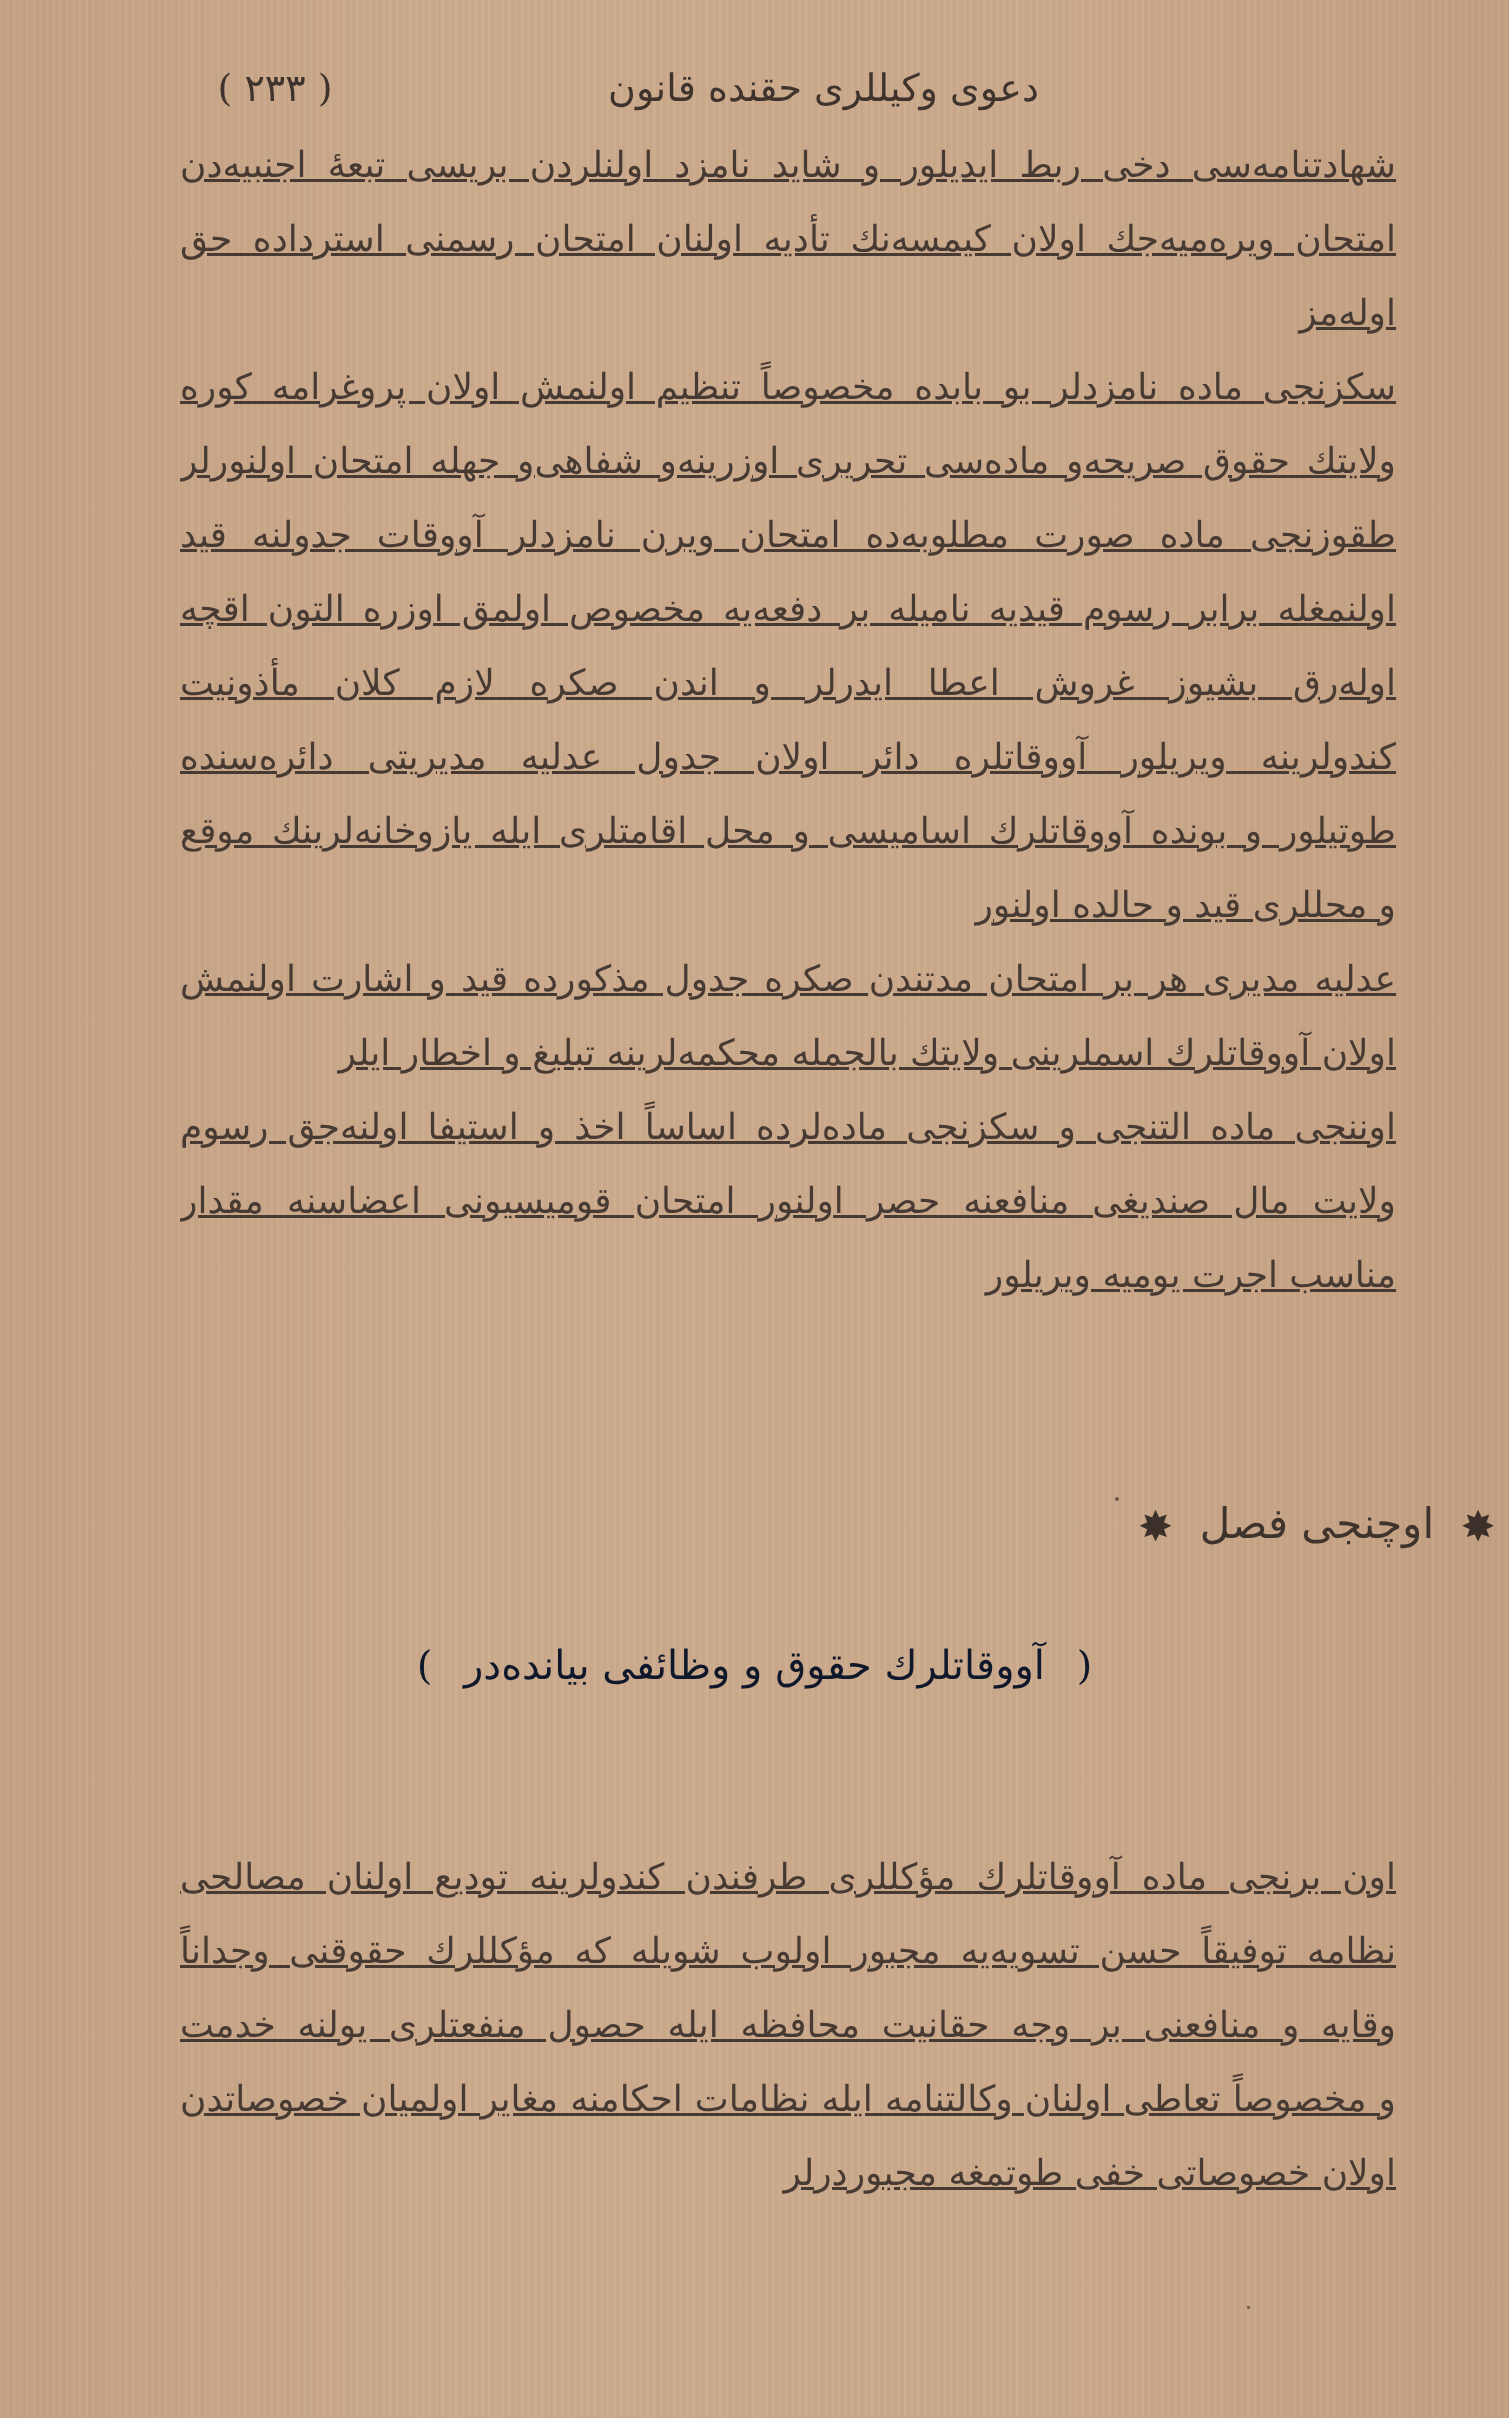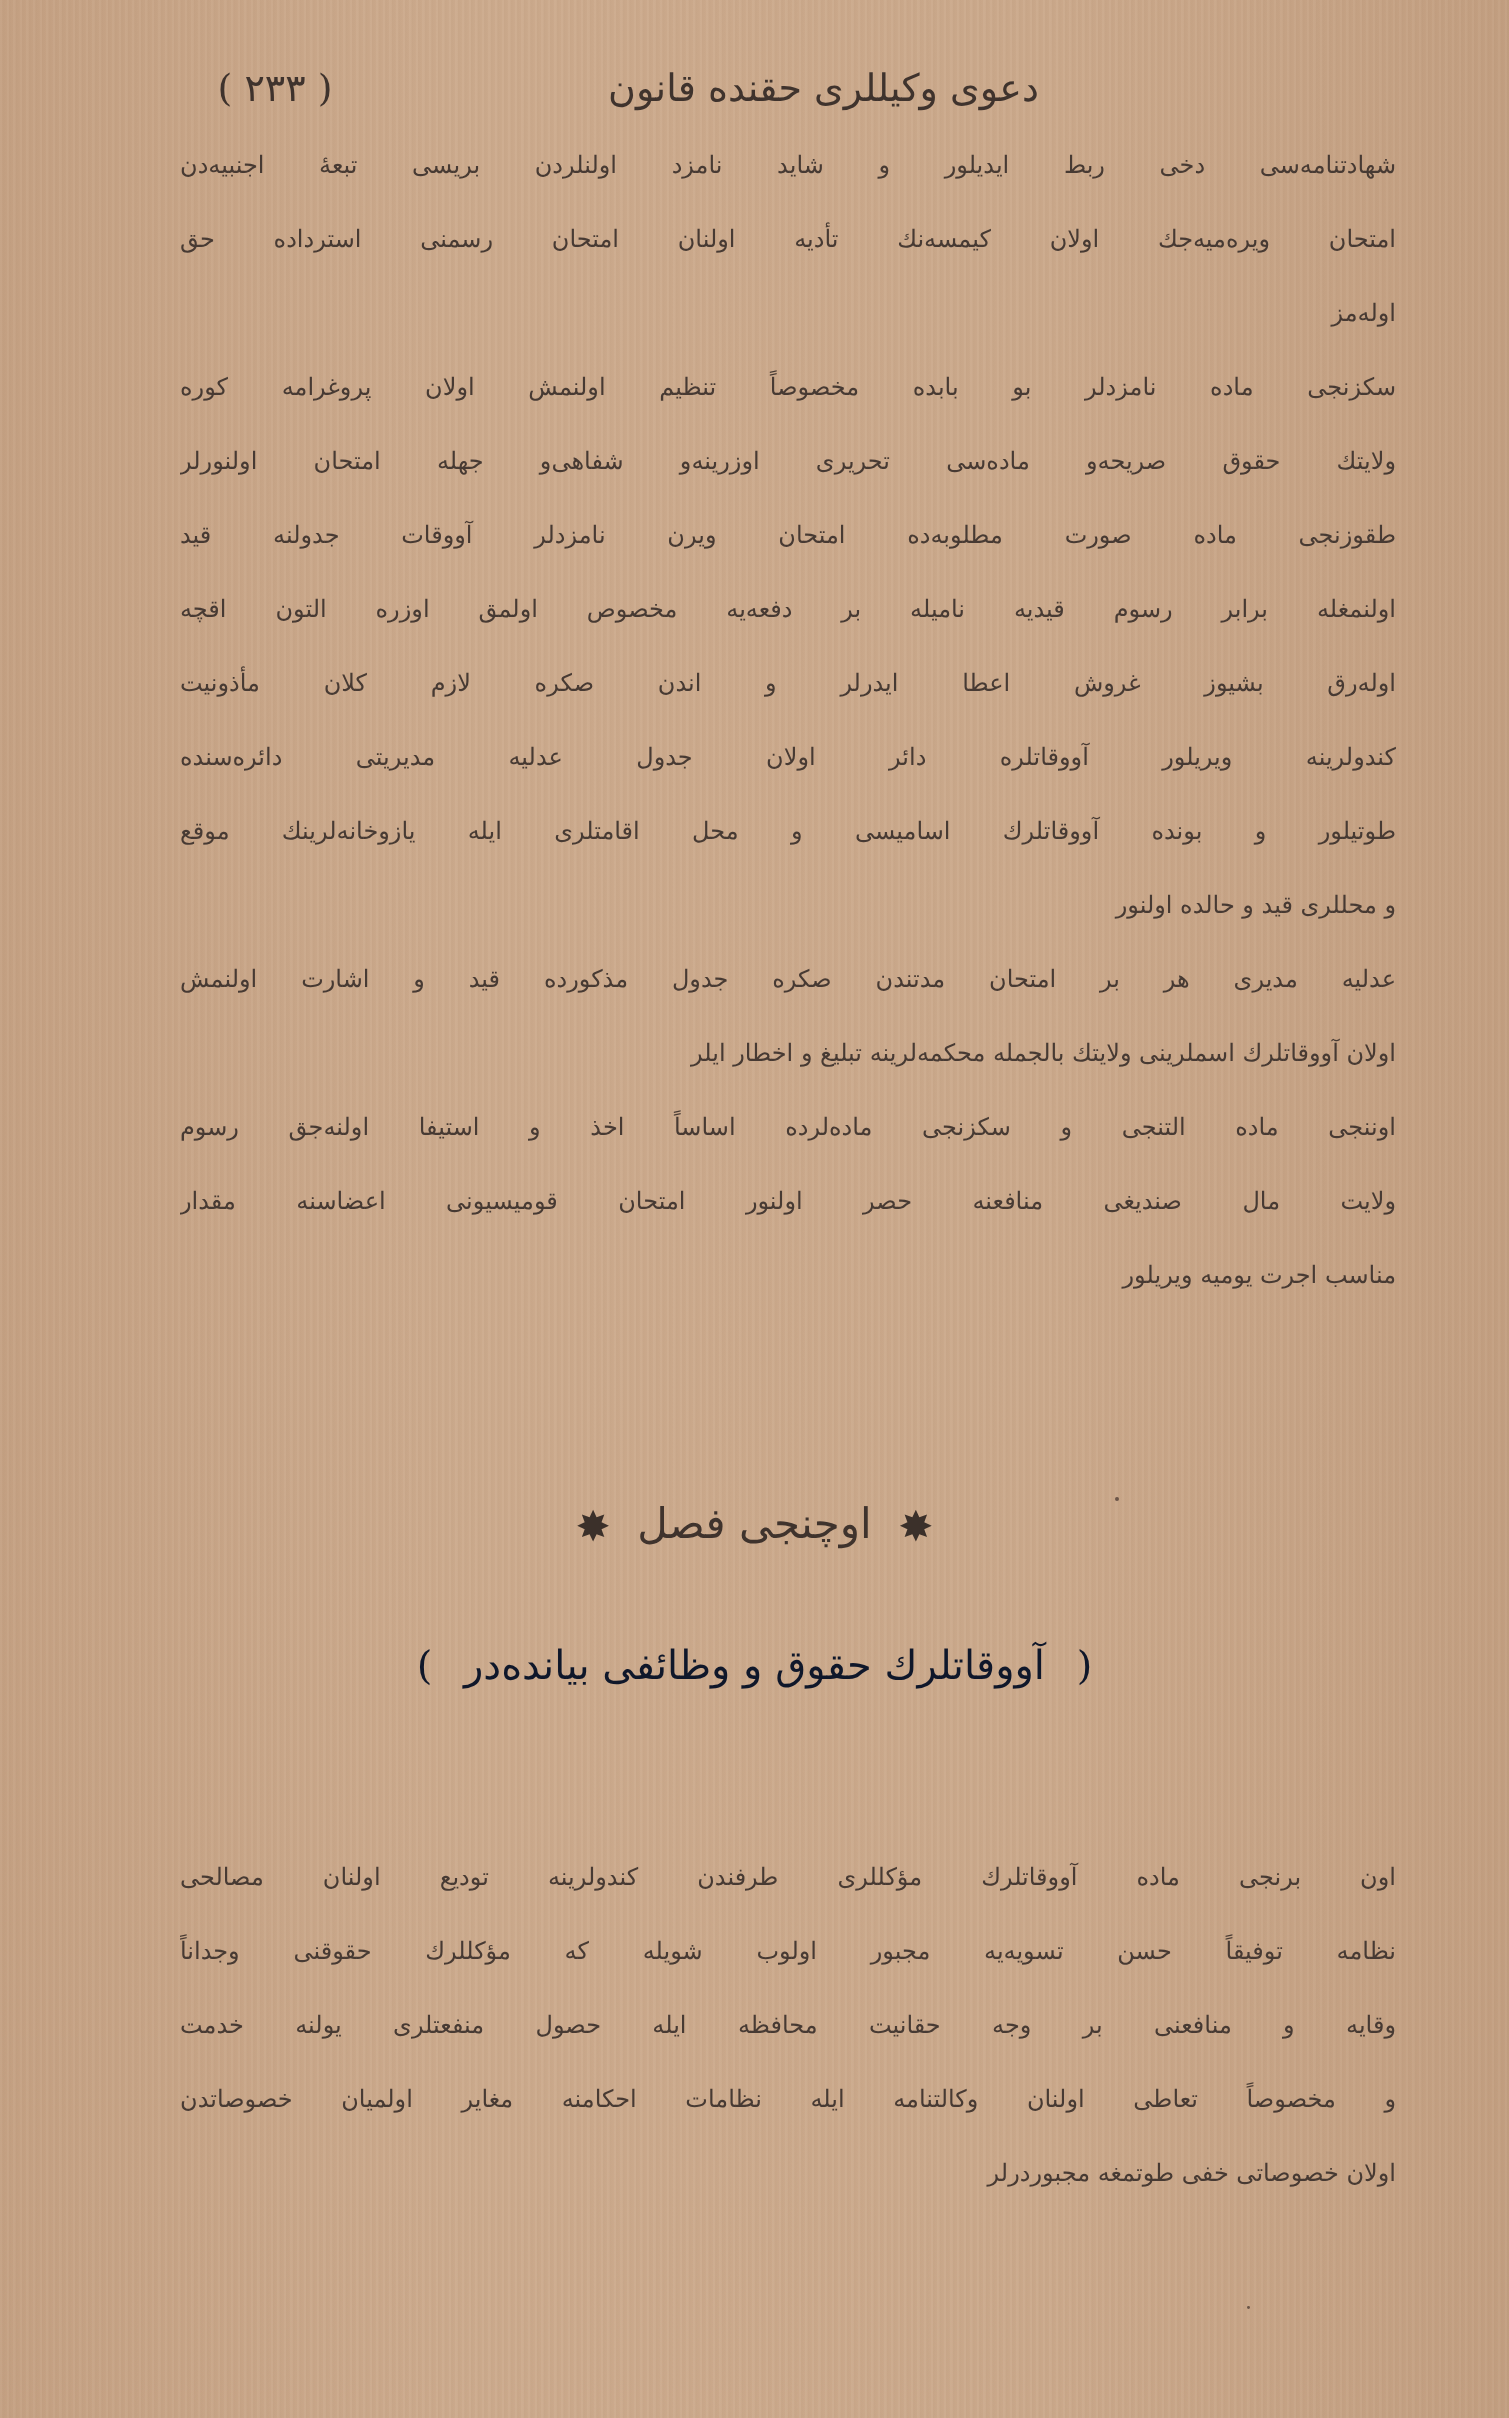--- a/index.html
+++ b/index.html
@@ -51,39 +51,40 @@
     direction: rtl;
     color: #3f332d;
   }
   .body-block {
     position: absolute;
     left: 180px;
     width: 1216px;
     direction: rtl;
   }
   .line {
-    font-size: 24px;
+    font-size: 36px;
     height: 74px;
     line-height: 74px;
     white-space: nowrap;
     overflow: hidden;
     text-align: justify;
     text-align-last: justify;
+    text-decoration: underline;
   }
   .line.short {
     text-align-last: right;
   }
   .block-1 { top: 128px; }
   .block-2 { top: 1840px; }
   .chapter-heading {
     position: absolute;
     top: 1491px;
     left: 0;
     width: 1509px;
-    text-align: center;
+    text-align: right;
     direction: rtl;
     font-size: 42px;
     line-height: 66px;
     color: #3f332d;
   }
   .ornament {
     display: inline-block;
     font-size: 42px;
     color: #3b302a;
     margin: 0 13.2px;

